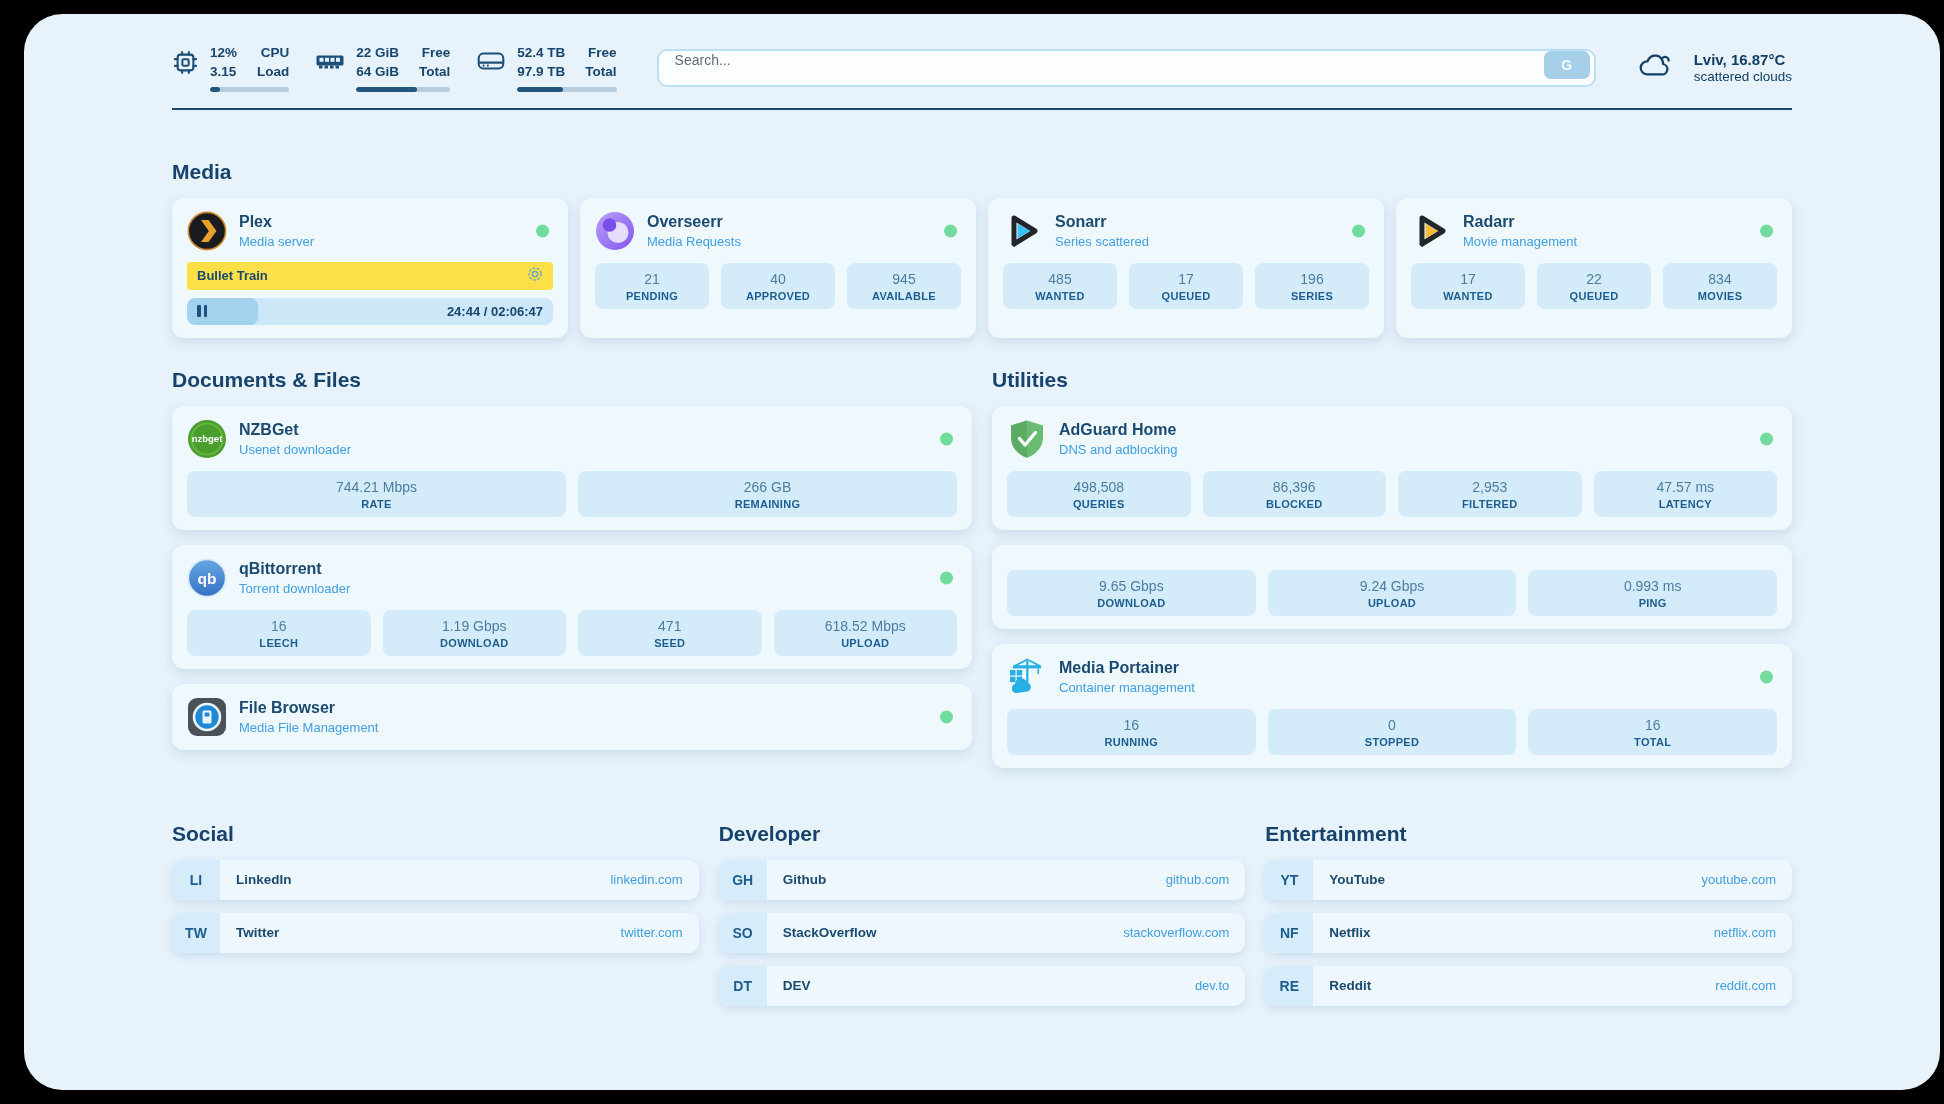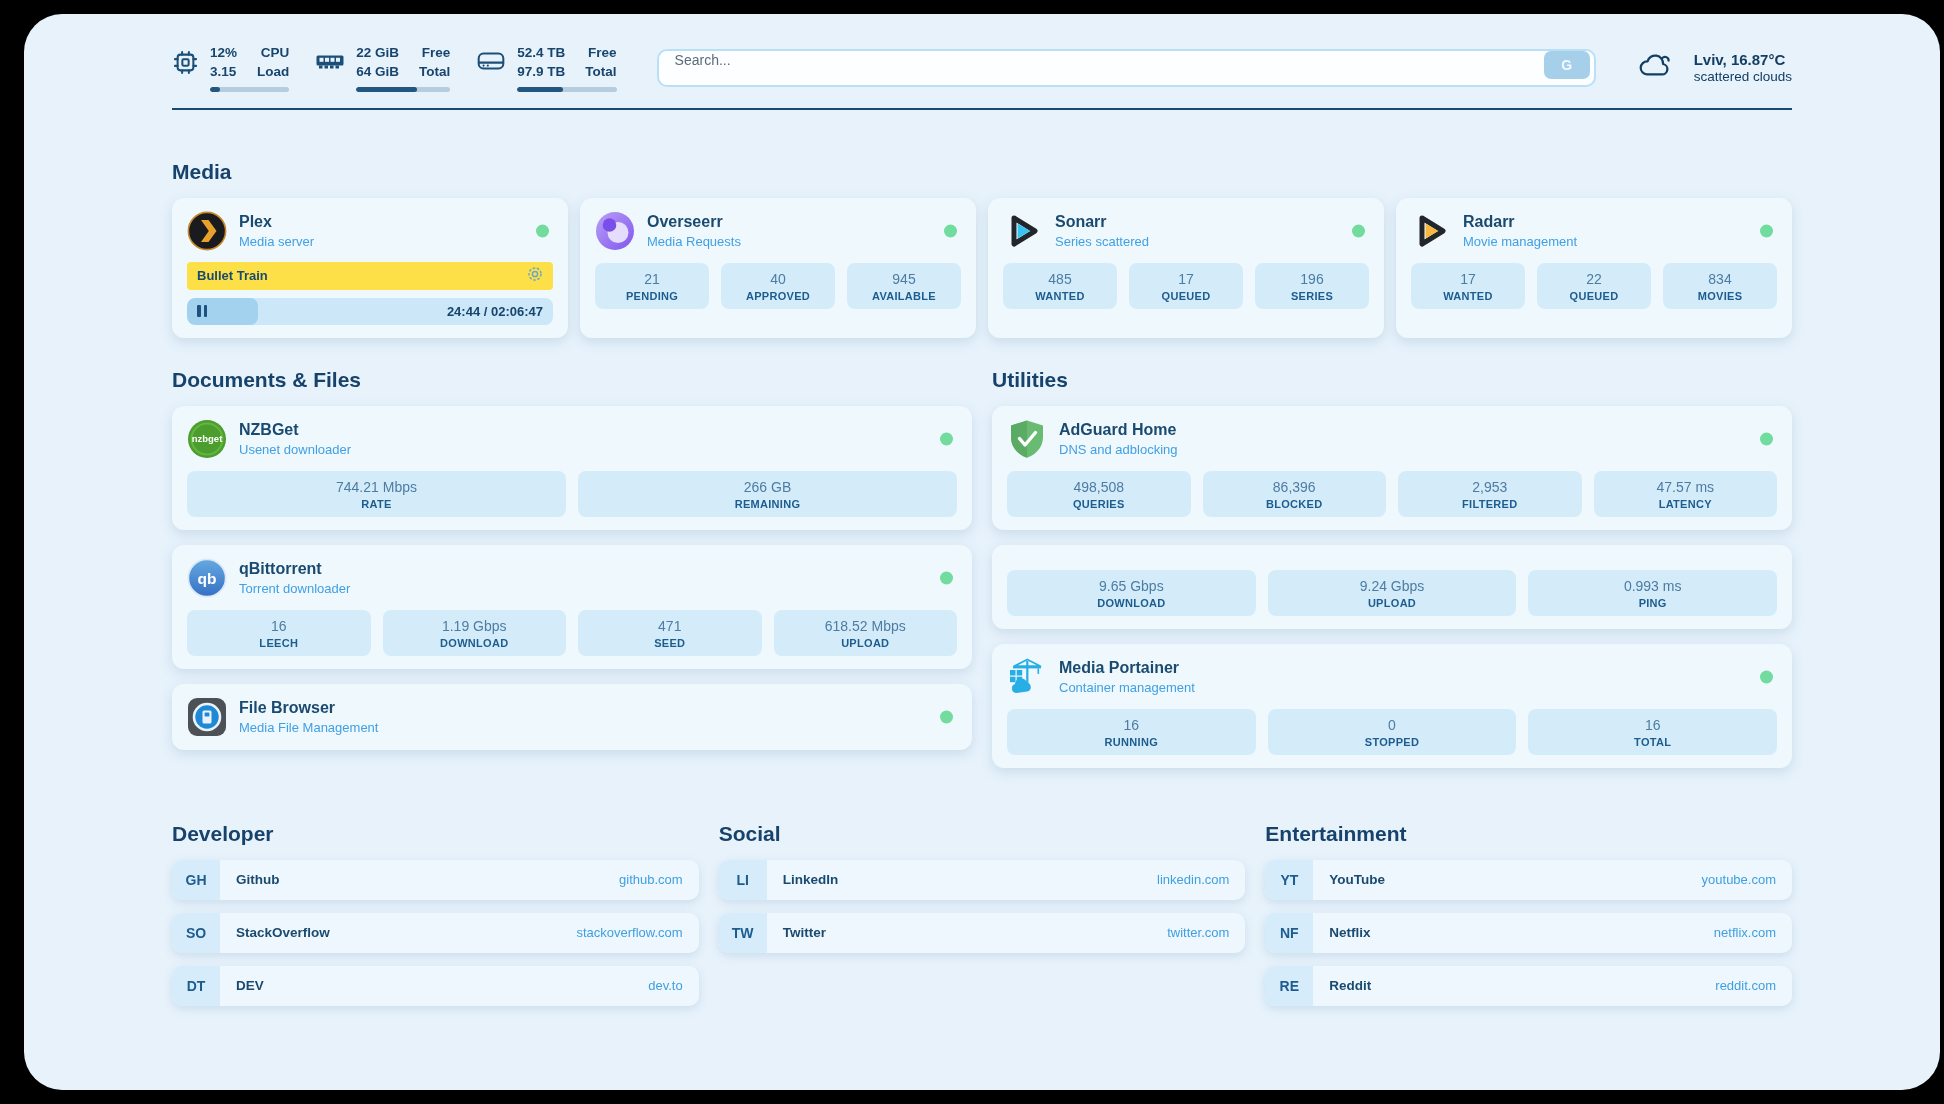--- a/index.html
+++ b/index.html
@@ -486,20 +486,36 @@
                 <div class="stat-l">TOTAL</div>
               </div>
             </div>
           </div>
         </div>
       </div>
     </div>
 
     <div class="links-row">
       <div>
+        <h2 class="section">Social</h2>
+        <div class="bm-list">
+          <div class="bm">
+            <span class="bm-abbr">LI</span>
+            <span class="bm-name">LinkedIn</span>
+            <span class="bm-url">linkedin.com</span>
+          </div>
+          <div class="bm">
+            <span class="bm-abbr">TW</span>
+            <span class="bm-name">Twitter</span>
+            <span class="bm-url">twitter.com</span>
+          </div>
+        </div>
+      </div>
+
+      <div>
         <h2 class="section">Developer</h2>
         <div class="bm-list">
           <div class="bm">
             <span class="bm-abbr">GH</span>
             <span class="bm-name">Github</span>
             <span class="bm-url">github.com</span>
           </div>
           <div class="bm">
             <span class="bm-abbr">SO</span>
             <span class="bm-name">StackOverflow</span>
@@ -507,36 +523,20 @@
           </div>
           <div class="bm">
             <span class="bm-abbr">DT</span>
             <span class="bm-name">DEV</span>
             <span class="bm-url">dev.to</span>
           </div>
         </div>
       </div>
 
       <div>
-        <h2 class="section">Social</h2>
-        <div class="bm-list">
-          <div class="bm">
-            <span class="bm-abbr">LI</span>
-            <span class="bm-name">LinkedIn</span>
-            <span class="bm-url">linkedin.com</span>
-          </div>
-          <div class="bm">
-            <span class="bm-abbr">TW</span>
-            <span class="bm-name">Twitter</span>
-            <span class="bm-url">twitter.com</span>
-          </div>
-        </div>
-      </div>
-
-      <div>
         <h2 class="section">Entertainment</h2>
         <div class="bm-list">
           <div class="bm">
             <span class="bm-abbr">YT</span>
             <span class="bm-name">YouTube</span>
             <span class="bm-url">youtube.com</span>
           </div>
           <div class="bm">
             <span class="bm-abbr">NF</span>
             <span class="bm-name">Netflix</span>

